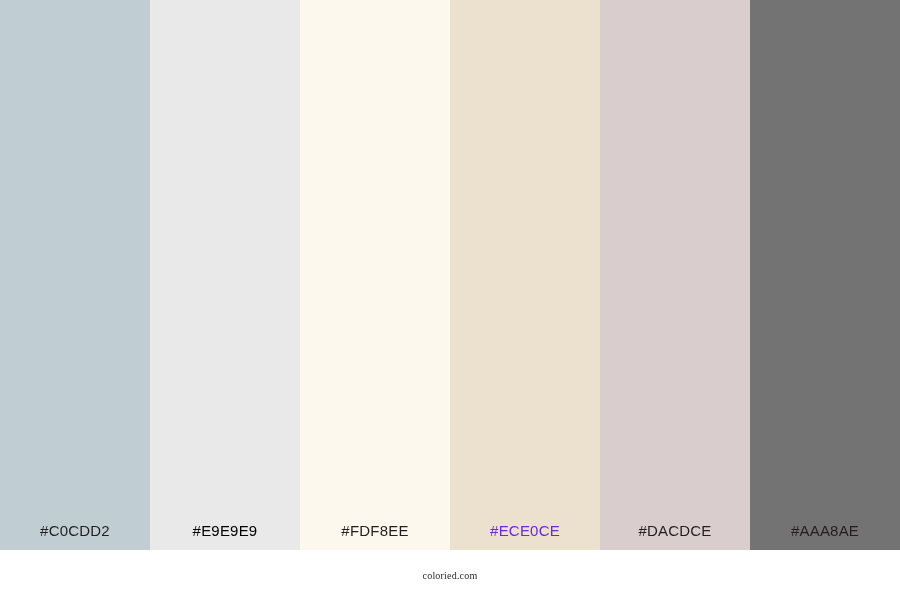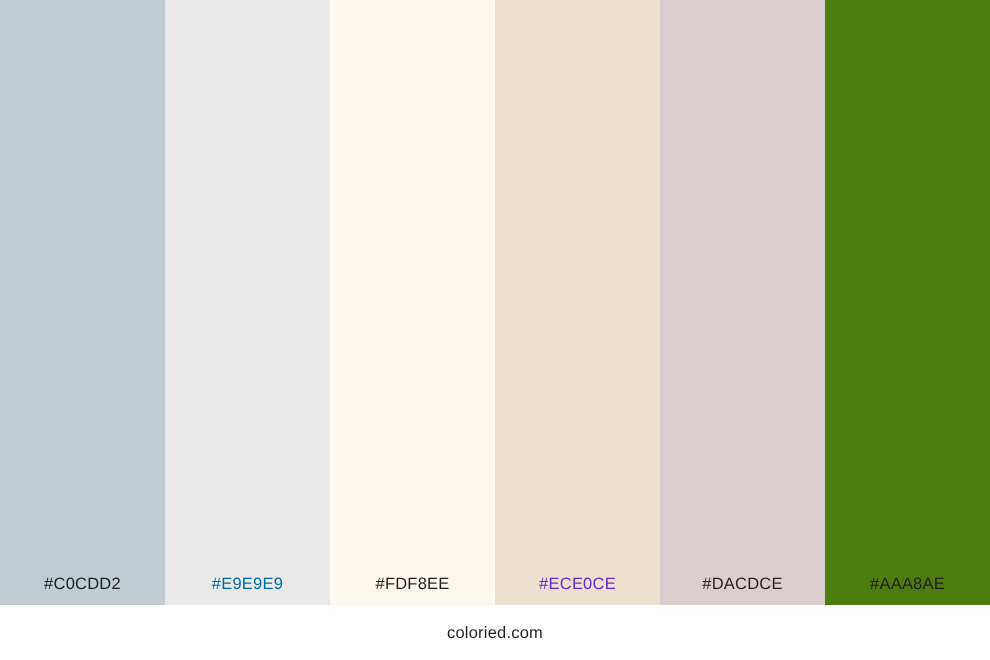--- a/index.html
+++ b/index.html
@@ -50,56 +50,56 @@
   }
   #footer-bar {
     width: 900px;
     height: 50px;
     background: #ffffff;
     display: flex;
     align-items: center;
     justify-content: center;
   }
   #site-credit {
-    font-family: Liberation Sans, sans-serif;
-    font-size: 15px;
+    font-family: Liberation Serif, serif;
+    font-size: 10px;
     line-height: 15px;
     color: #231f20;
     letter-spacing: 0.2px;
     text-align: center;
   }
 </style>
 </head>
 <body style="background-color: rgb(255, 255, 255);">
 
 <div id="palette-page">
 
   <div id="swatch-strip">
 
     <div class="swatch" style="background-color: rgb(192, 205, 210);">
       <span class="swatch-label" style="color: rgb(35, 31, 32);">#C0CDD2</span>
     </div>
 
     <div class="swatch" style="background-color: rgb(233, 233, 233);">
-      <span class="swatch-label" style="color: #0369a1;">#E9E9E9</span>
+      <span class="swatch-label" style="color: #000000;">#E9E9E9</span>
     </div>
 
     <div class="swatch" style="background-color: rgb(253, 248, 238);">
       <span class="swatch-label" style="color: rgb(35, 31, 32);">#FDF8EE</span>
     </div>
 
     <div class="swatch" style="background-color: rgb(236, 224, 206);">
       <span class="swatch-label" style="color: #6d28d9;">#ECE0CE</span>
     </div>
 
     <div class="swatch" style="background-color: rgb(218, 205, 206); justify-content: flex-end;">
       <span class="swatch-label" style="color: rgb(35, 31, 32);">#DACDCE</span>
     </div>
 
-    <div class="swatch" style="background-color: #4d7c0f;">
+    <div class="swatch" style="background-color: #737373;">
       <span class="swatch-label" style="color: rgb(35, 31, 32);">#AAA8AE</span>
     </div>
 
   </div>
 
   <div id="footer-bar">
     <span id="site-credit">coloried.com</span>
   </div>
 
 </div>

